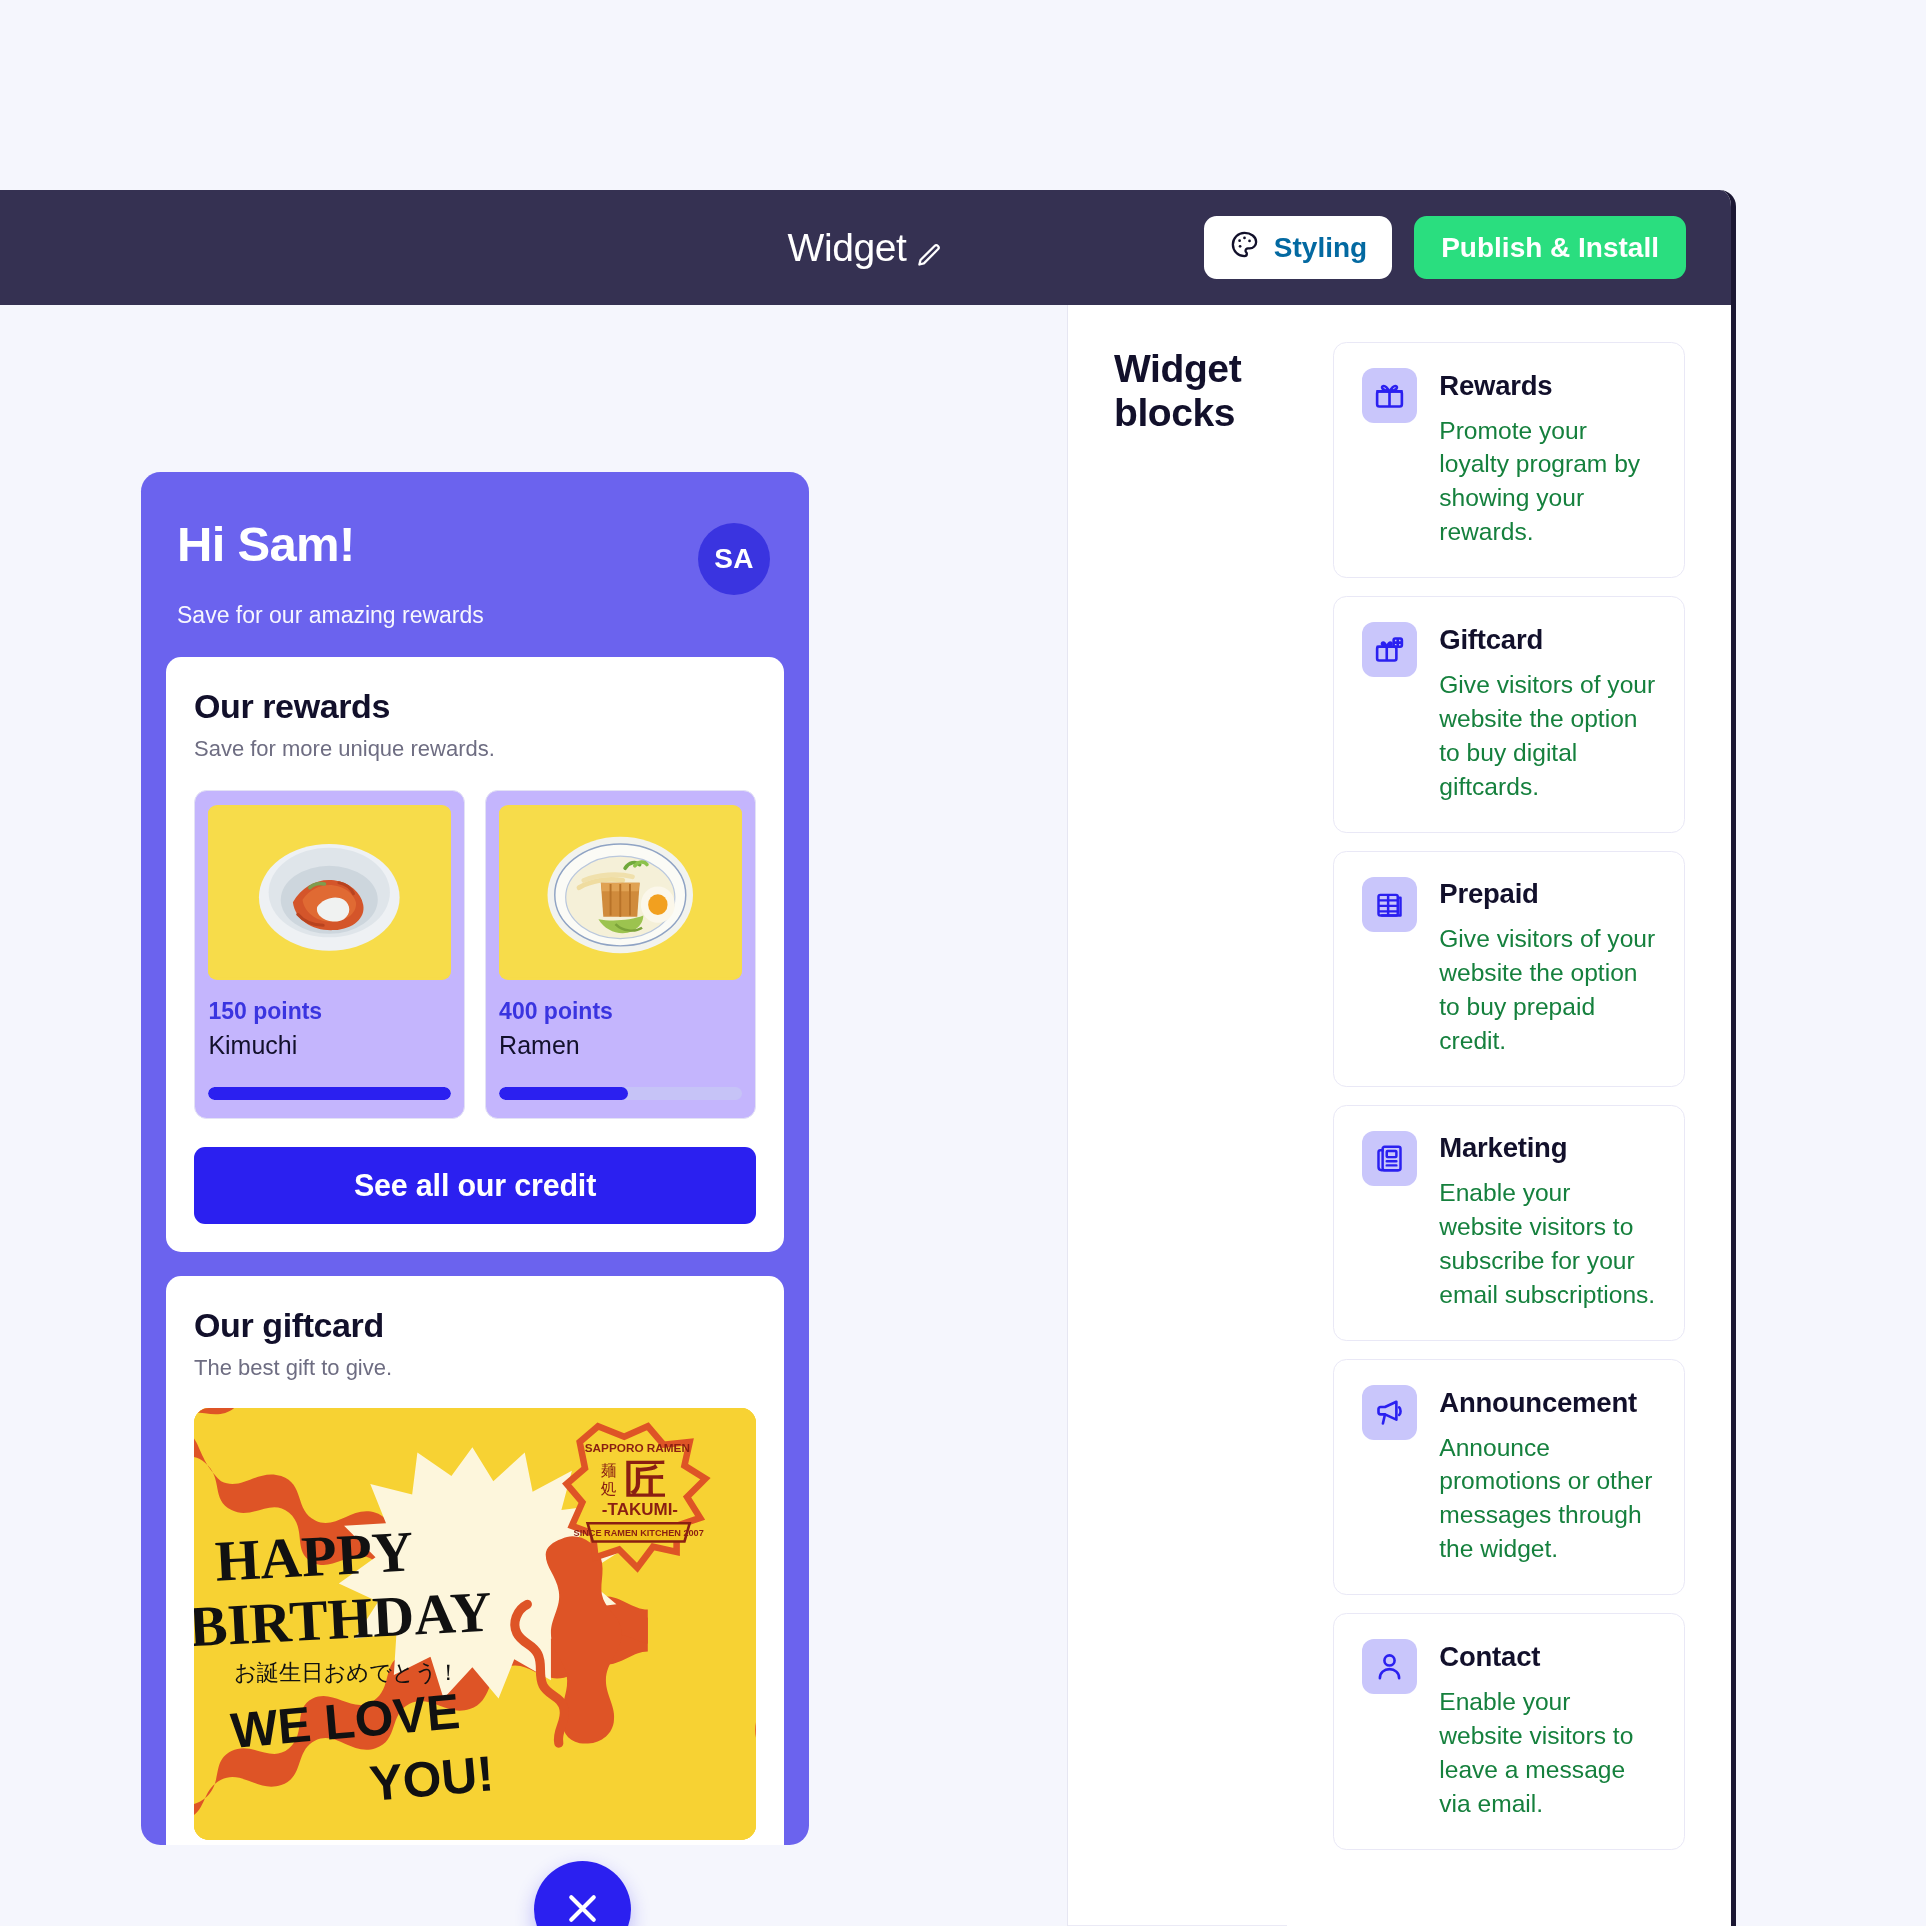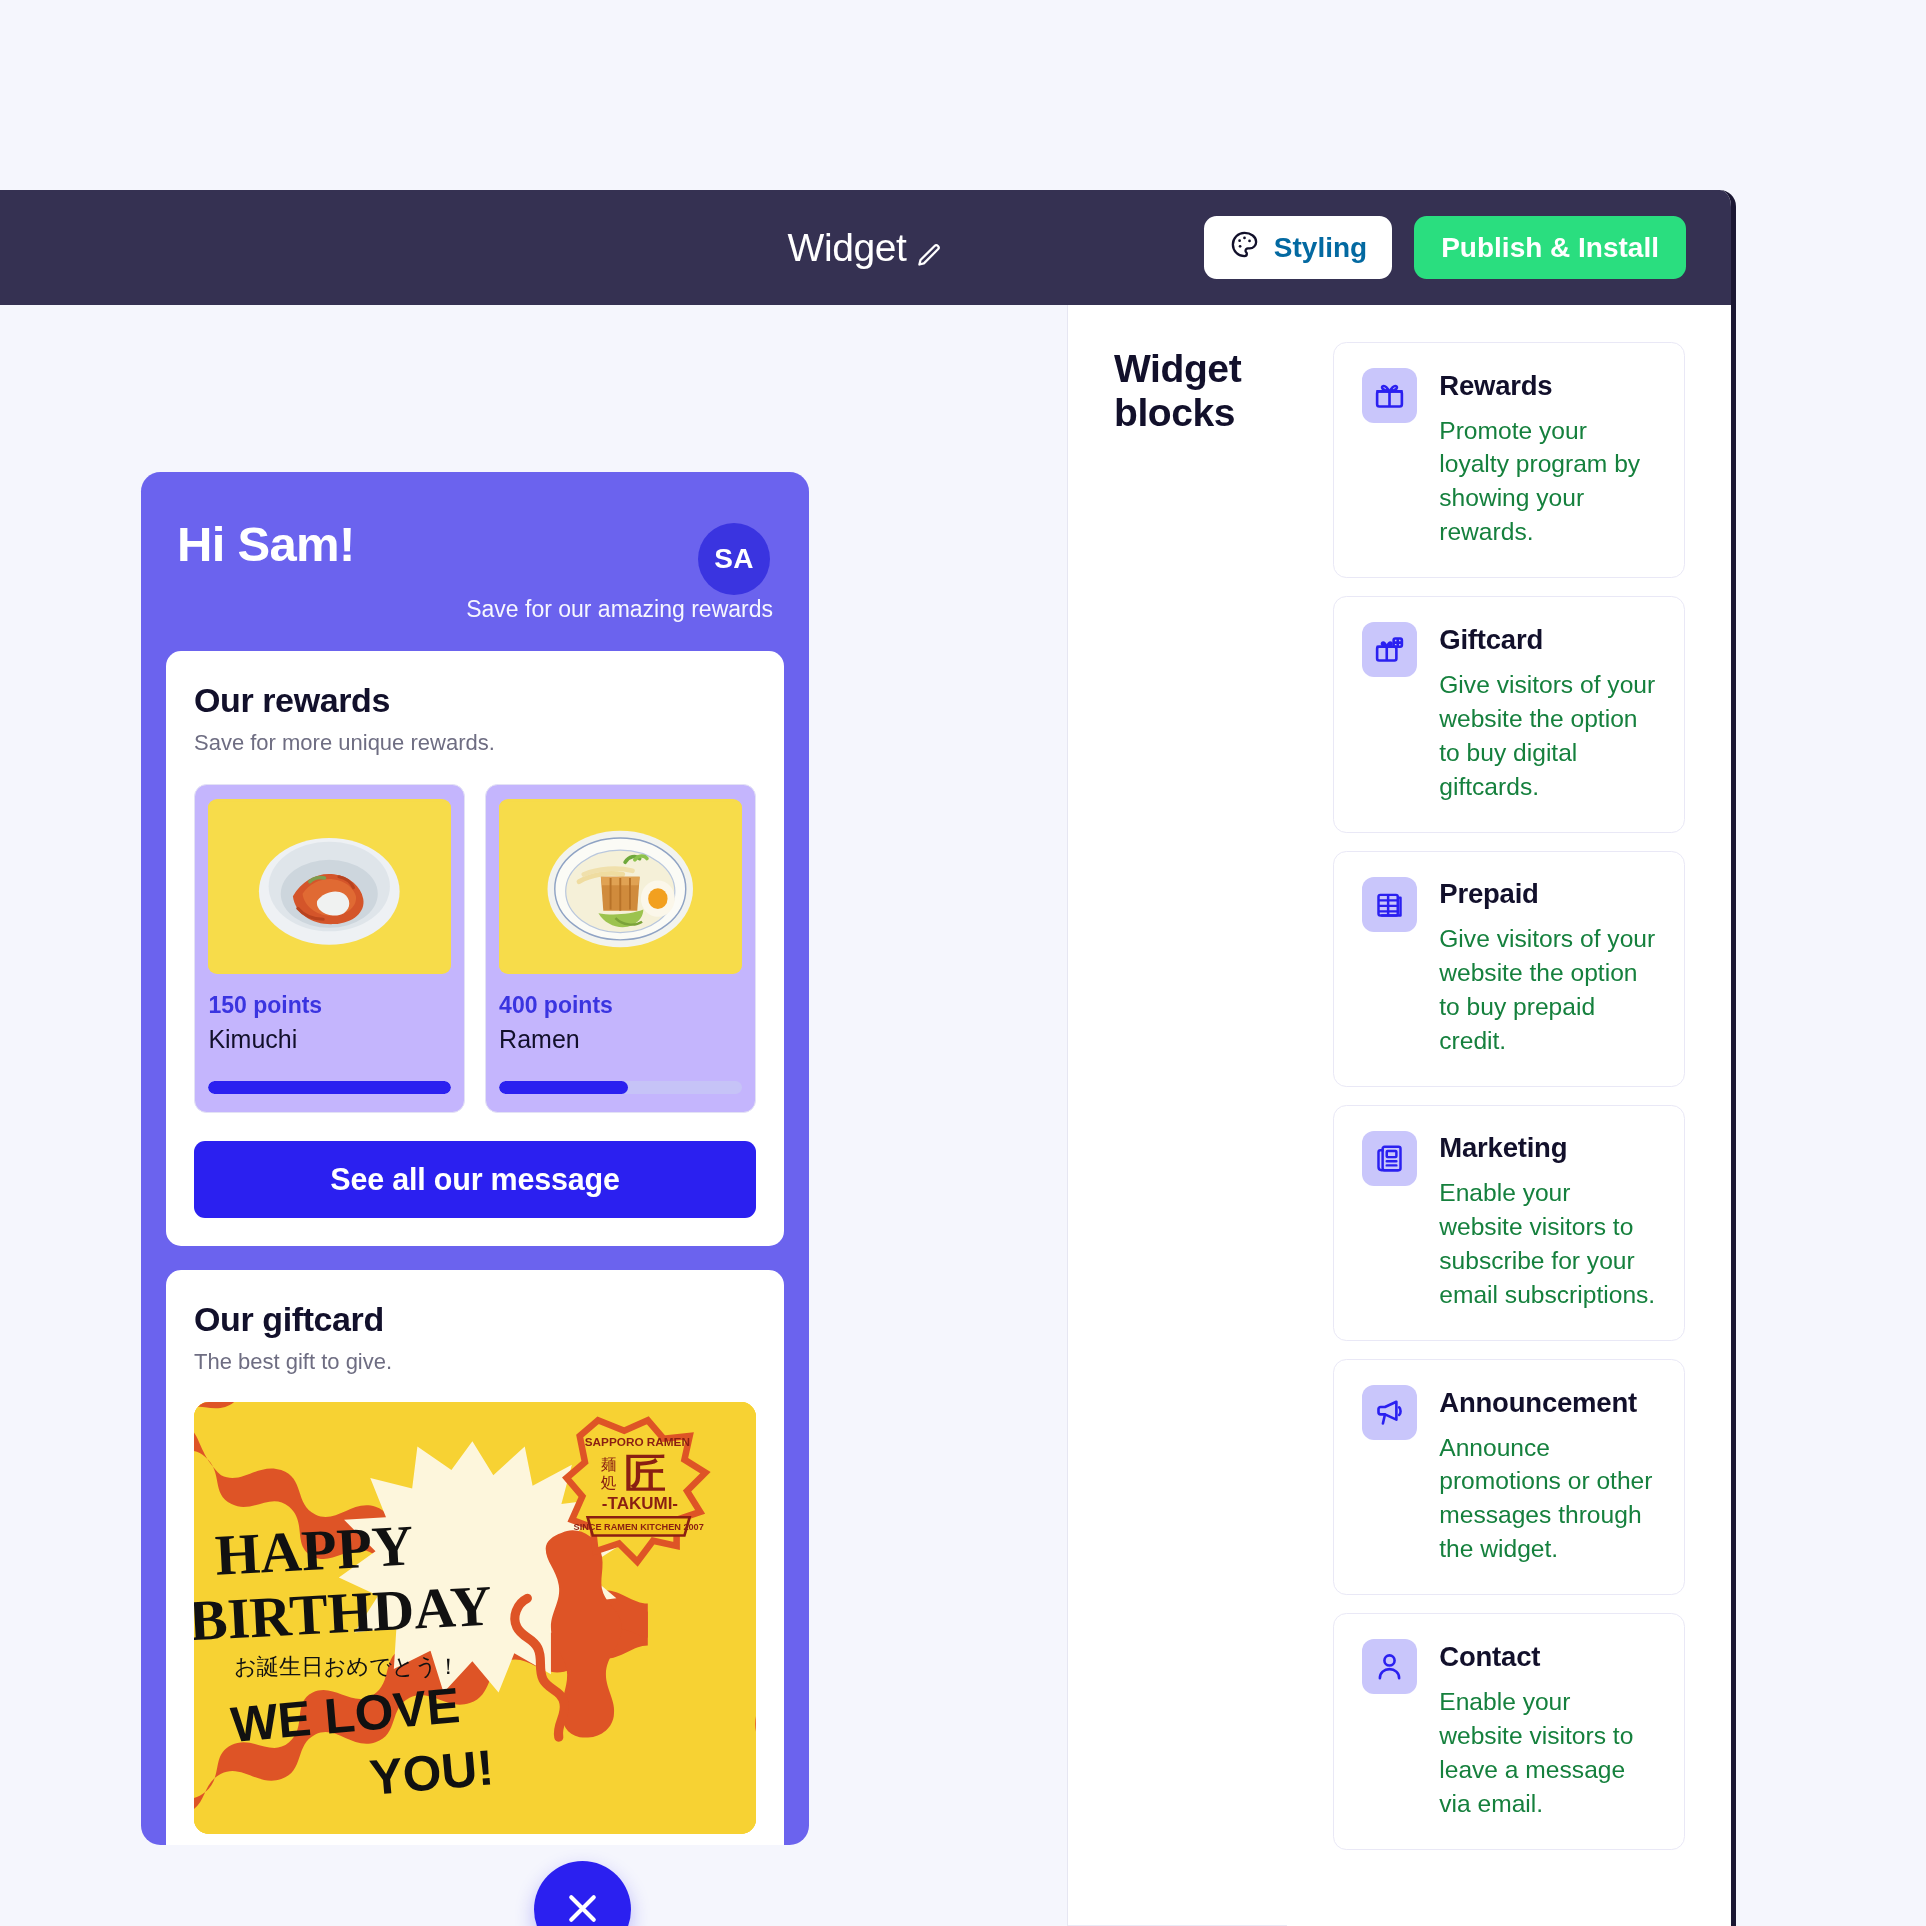--- a/index.html
+++ b/index.html
@@ -112,23 +112,22 @@
   .widget-greeting {
     color: #ffffff;
     font-size: 49px;
     font-weight: bold;
     letter-spacing: -0.7px;
     line-height: 1.1;
   }
   .widget-subtitle {
     color: #ffffff;
     font-size: 23px;
-    margin-top: 24px;
+    margin-top: 30px;
     opacity: 0.95;
-    text-align: right;
   }
   .avatar {
     position: absolute;
     right: 39px; top: 51px;
     width: 72px; height: 72px;
     border-radius: 50%;
     background: #3a34e0;
     color: #ffffff;
     font-size: 28px;
     font-weight: bold;
@@ -393,21 +392,21 @@
               </div>
               <div class="reward-points">400 points</div>
               <div class="reward-name">Ramen</div>
               <div class="progress-track">
                 <div class="progress-fill" style="width:53%"></div>
               </div>
             </div>
 
           </div>
 
-          <button class="see-all-btn">See all our message</button>
+          <button class="see-all-btn">See all our credit</button>
         </div>
 
         <div class="widget-block">
           <div class="block-title">Our giftcard</div>
           <div class="block-sub">The best gift to give.</div>
 
           <div class="giftcard-art">
             <svg viewBox="0 0 500 330" preserveAspectRatio="xMidYMid slice">
               <rect width="500" height="330" fill="#f7d233"></rect>
 

